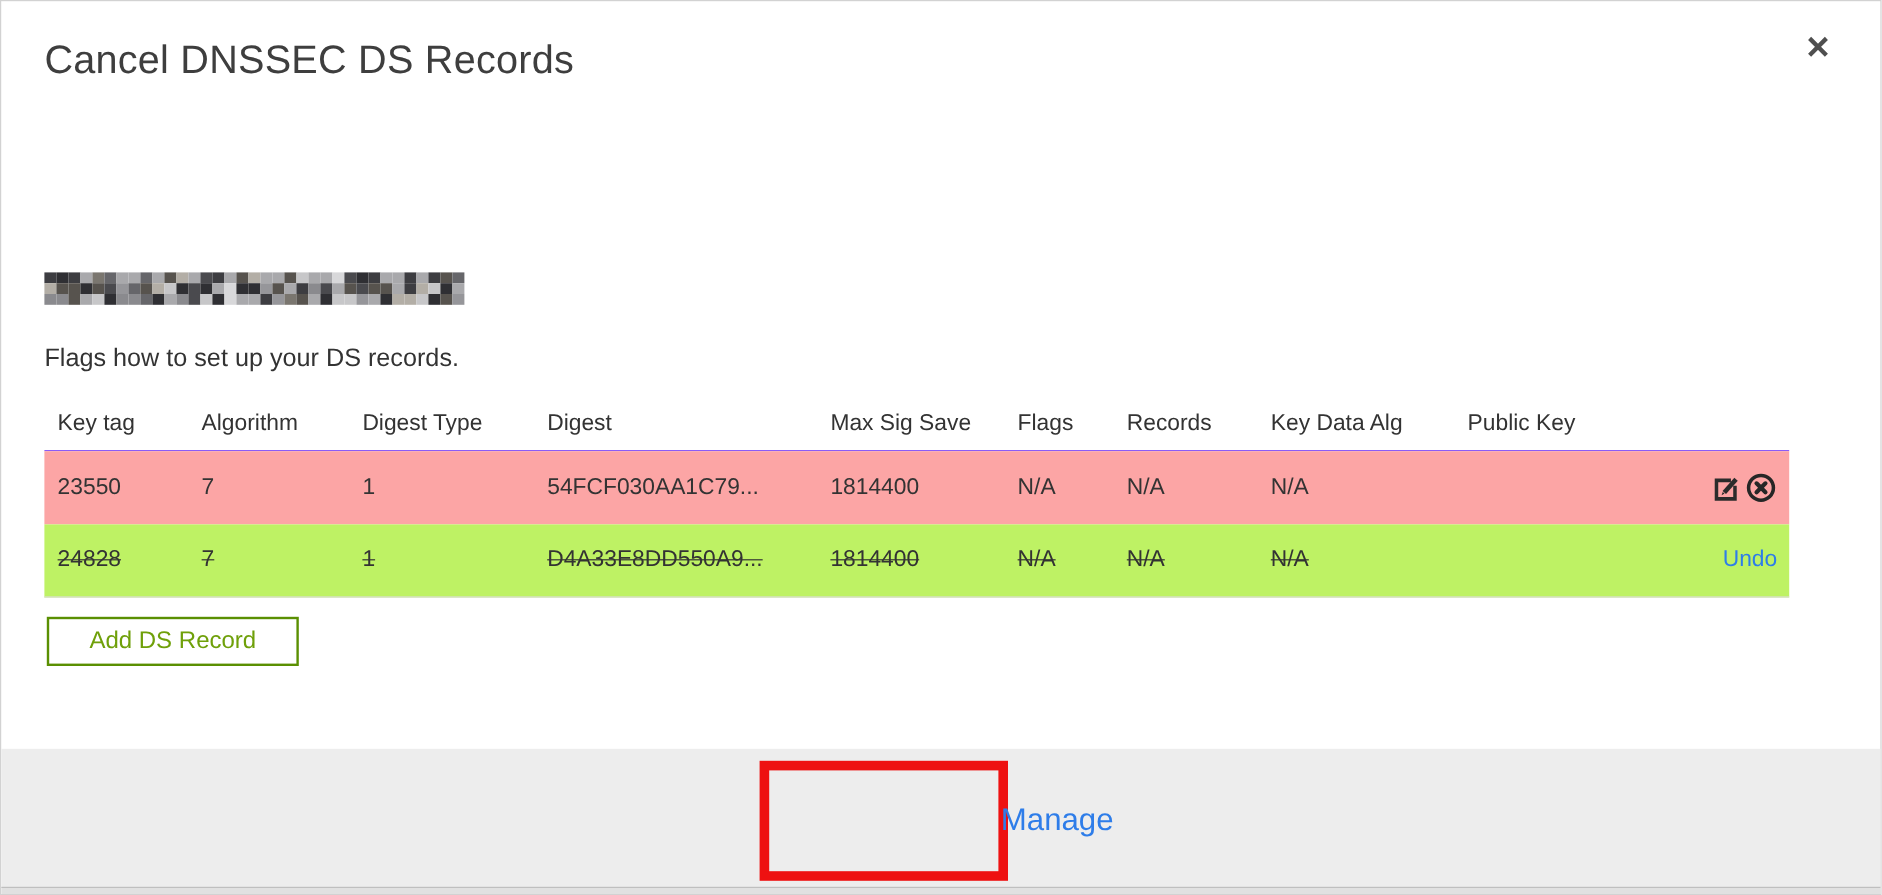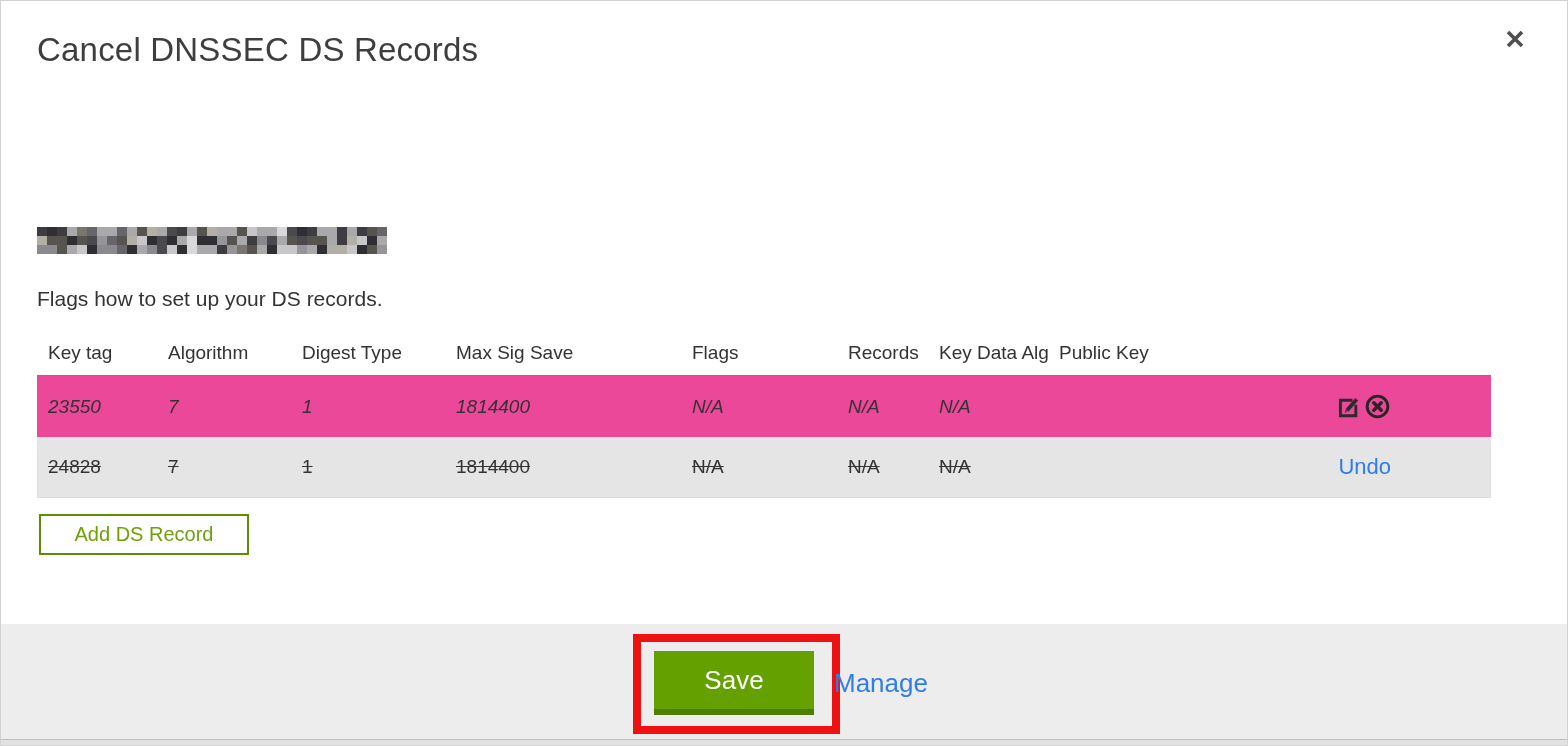--- a/index.html
+++ b/index.html
@@ -37,31 +37,31 @@
     position:absolute; left:36px; top:330px; width:1454px;
   }
   .t-row {
     display:grid;
     grid-template-columns:120px 134px 154px 236px 156px 91px 120px 164px 189px 90px;
     align-items:center;
   }
   .t-header { height:45px; border-bottom:1px solid #8b5cf6; }
   .t-header .cell { font-size:19px; color:#333; }
   .data-row { height:61px; font-size:19px; color:#333; }
-  .row-active { background:#ec4899;font-style:italic; }
-  .row-deleted { background:#e5e5e5; border-bottom:1px solid #dcdcdc; }
+  .row-active { background:#fca5a5; }
+  .row-deleted { background:#bef264; border-bottom:1px solid #dcdcdc; }
   .cell { padding-left:11px; white-space:nowrap; overflow:hidden; }
   .struck .cell.val { text-decoration:line-through; }
   .cell.actions {
     display:flex; justify-content:flex-end; align-items:center;
     padding-right:10px; padding-left:0; gap:1px;
   }
   .icon-btn { width:28px; height:28px; cursor:pointer; display:flex; align-items:center; justify-content:center; }
   .link { color:#2e7de9; text-decoration:none; cursor:pointer; }
-  .undo-link { font-size:22px; }
+  .undo-link { font-size:19px; }
   .add-ds-btn {
     position:absolute; left:38px; top:513px;
     width:210px; height:41px;
     background:#ffffff;
     border:2px solid #5a8f02;
     color:#6fa00a;
     font-size:20px;
     font-family:"Liberation Sans", sans-serif;
     cursor:pointer;
     text-align:center;
@@ -218,32 +218,34 @@
     <div style="background: rgb(150, 150, 154);"></div>
   </div>
 
 <div class="instruction">Flags how to set up your DS records.</div>
 
 <div class="ds-table">
   <div class="t-row t-header">
     <div class="cell">Key tag</div>
     <div class="cell">Algorithm</div>
     <div class="cell">Digest Type</div>
+    <div class="cell">Digest</div>
     <div class="cell">Max Sig Save</div>
     <div class="cell">Flags</div>
     <div class="cell">Records</div>
     <div class="cell">Key Data Alg</div>
     <div class="cell">Public Key</div>
     <div class="cell actions"></div>
   </div>
 
   <div class="t-row data-row row-active">
     <div class="cell val">23550</div>
     <div class="cell val">7</div>
     <div class="cell val">1</div>
+    <div class="cell val">54FCF030AA1C79...</div>
     <div class="cell val">1814400</div>
     <div class="cell val">N/A</div>
     <div class="cell val">N/A</div>
     <div class="cell val">N/A</div>
     <div class="cell val"></div>
     <div class="cell actions">
       <span class="icon-btn">
         <svg width="27" height="27" viewBox="0 0 24 24">
           <path d="M15.5 6.5 H4.8 V20.2 H18.5 V10.5" stroke="#2b2b2b" stroke-width="2.6" fill="none"></path>
           <path d="M10.6 15.5 L19.3 5.6" stroke="#2b2b2b" stroke-width="3.4" fill="none"></path>
@@ -256,32 +258,32 @@
           <path d="M8.7 8.7 L15.3 15.3 M15.3 8.7 L8.7 15.3" stroke="#262626" stroke-width="3.1" stroke-linecap="round" fill="none"></path>
         </svg>
       </span>
     </div>
   </div>
 
   <div class="t-row data-row row-deleted struck">
     <div class="cell val">24828</div>
     <div class="cell val">7</div>
     <div class="cell val">1</div>
+    <div class="cell val">D4A33E8DD550A9...</div>
     <div class="cell val">1814400</div>
     <div class="cell val">N/A</div>
     <div class="cell val">N/A</div>
     <div class="cell val">N/A</div>
     <div class="cell val"></div>
     <div class="cell actions">
       <a class="link undo-link">Undo</a>
     </div>
   </div>
 </div>
 
 <button class="add-ds-btn">Add DS Record</button>
 
 <div class="footer">
   <div class="red-annotation"></div>
-  <button class="save-btn">Save</button>
   <a class="link cancel-link">Manage</a>
 </div>
 
 <div class="bottom-strip"></div>
 
 </body></html>

